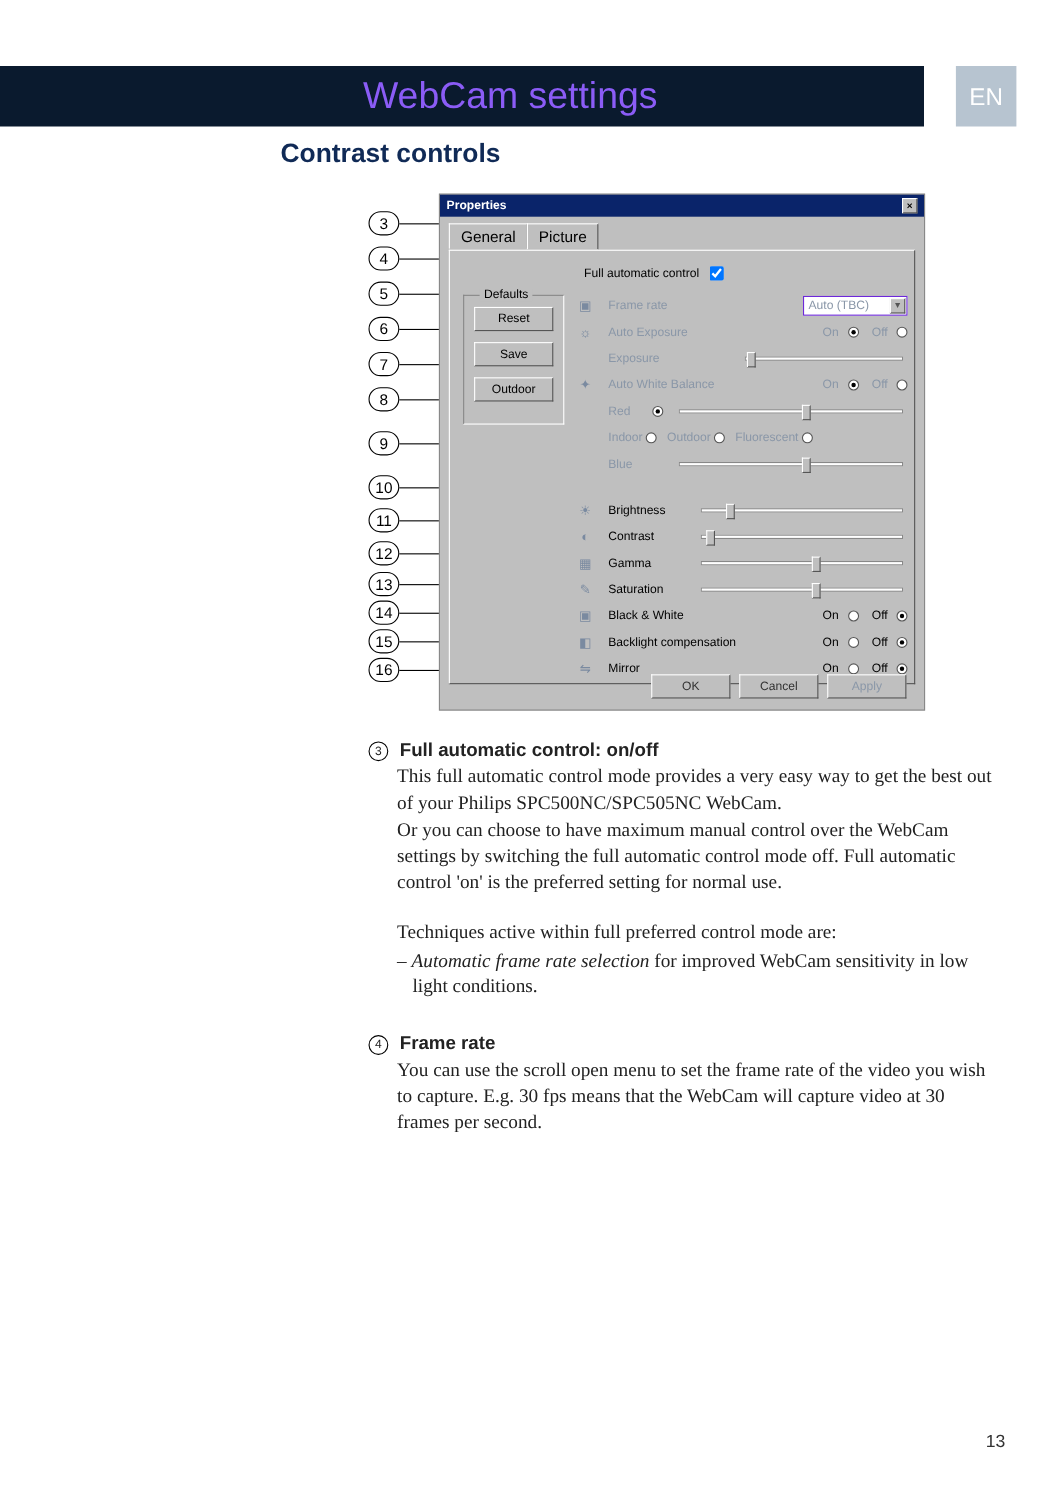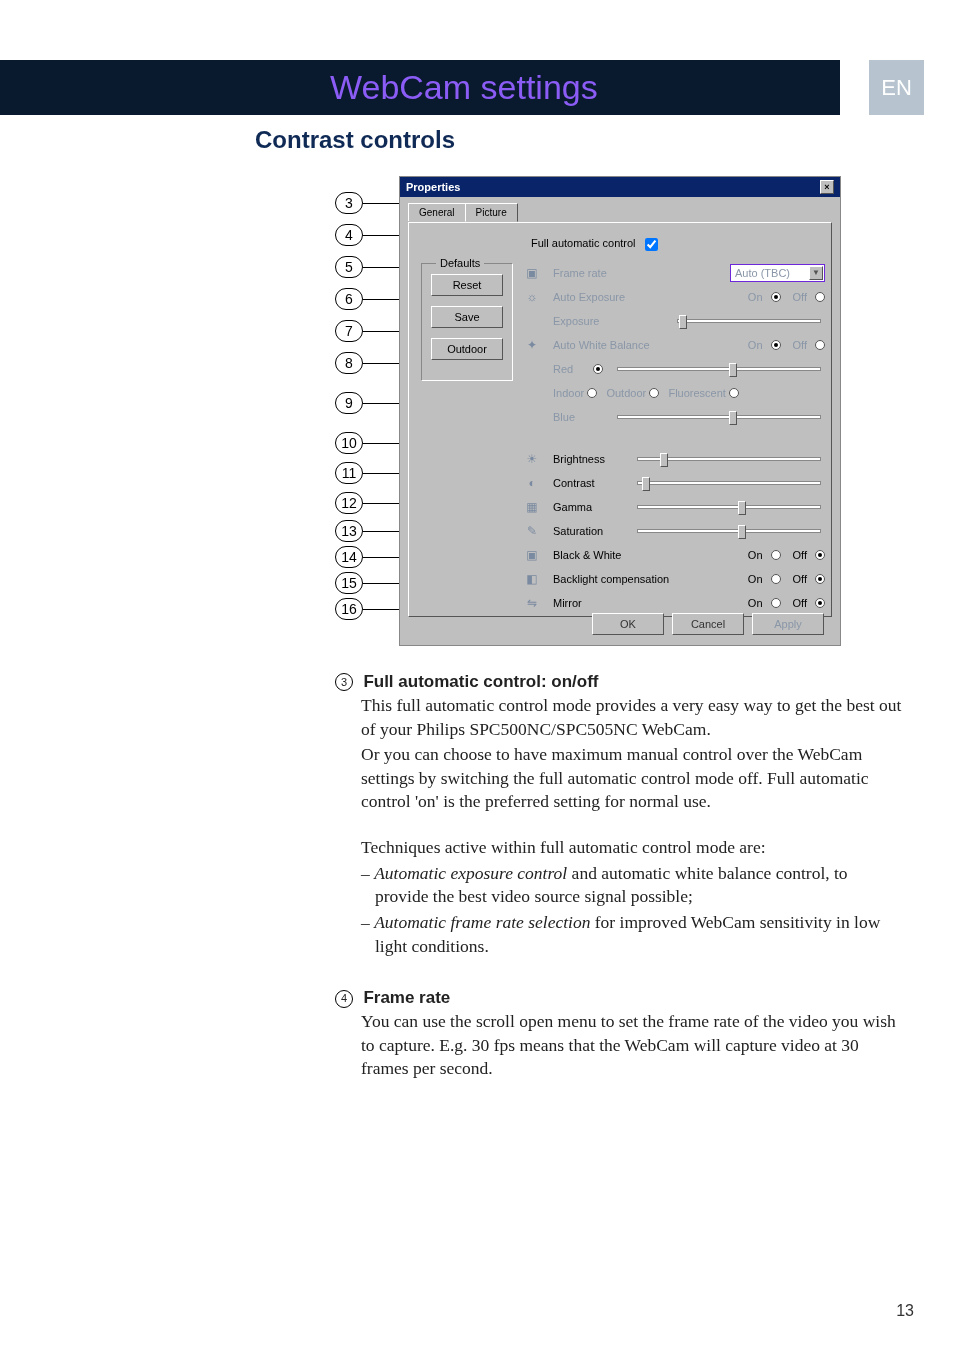--- a/index.html
+++ b/index.html
@@ -82,21 +82,21 @@
     border-bottom-color: #555;
     font-size: 9px;
     line-height: 12px;
     text-align: center;
     color: #000;
     font-family: Arial;
   }
   .tabs {
     padding: 6px 8px 0 8px;
     font-family: 'MS Sans Serif', Arial, sans-serif;
-    font-size: 10px;
+    font-size: 14px;
   }
   .tab {
     display: inline-block;
     background: #bfbfbf;
     padding: 3px 10px;
     border-top: 1px solid #fff;
     border-left: 1px solid #fff;
     border-right: 1px solid #555;
     position: relative;
     margin-right: -1px;
@@ -492,22 +492,21 @@
     <span class="win-btn apply-disabled">Apply</span>
   </div>
 </div>
 
 <div class="body-text">
   <div class="para-block">
     <span class="circ-num">3</span>
     <span class="bold">Full automatic control: on/off</span>
     <div class="indent">This full automatic control mode provides a very easy way to get the best out of your Philips SPC500NC/SPC505NC WebCam.</div>
     <div class="indent" style="margin-top:2px">Or you can choose to have maximum manual control over the WebCam settings by switching the full automatic control mode off. Full automatic control 'on' is the preferred setting for normal use.</div>
-    <div class="indent" style="margin-top:22px">Techniques active within full automatic control mode are:</div>
-    <div class="hang">– <em class="term">Automatic exposure control</em><span> and automatic white balance control, to provide the best video source signal possible;</span></div>
+    <div class="indent" style="margin-top:22px">Techniques active within full preferred control mode are:</div>
     <div class="hang">– <em class="term">Automatic frame rate selection</em><span> for improved WebCam sensitivity in low light conditions.</span></div>
   </div>
 
   <div class="para-block" style="margin-top:28px">
     <span class="circ-num">4</span>
     <span class="bold">Frame rate</span>
     <div class="indent">You can use the scroll open menu to set the frame rate of the video you wish to capture. E.g. 30 fps means that the WebCam will capture video at 30 frames per second.</div>
   </div>
 </div>
 

